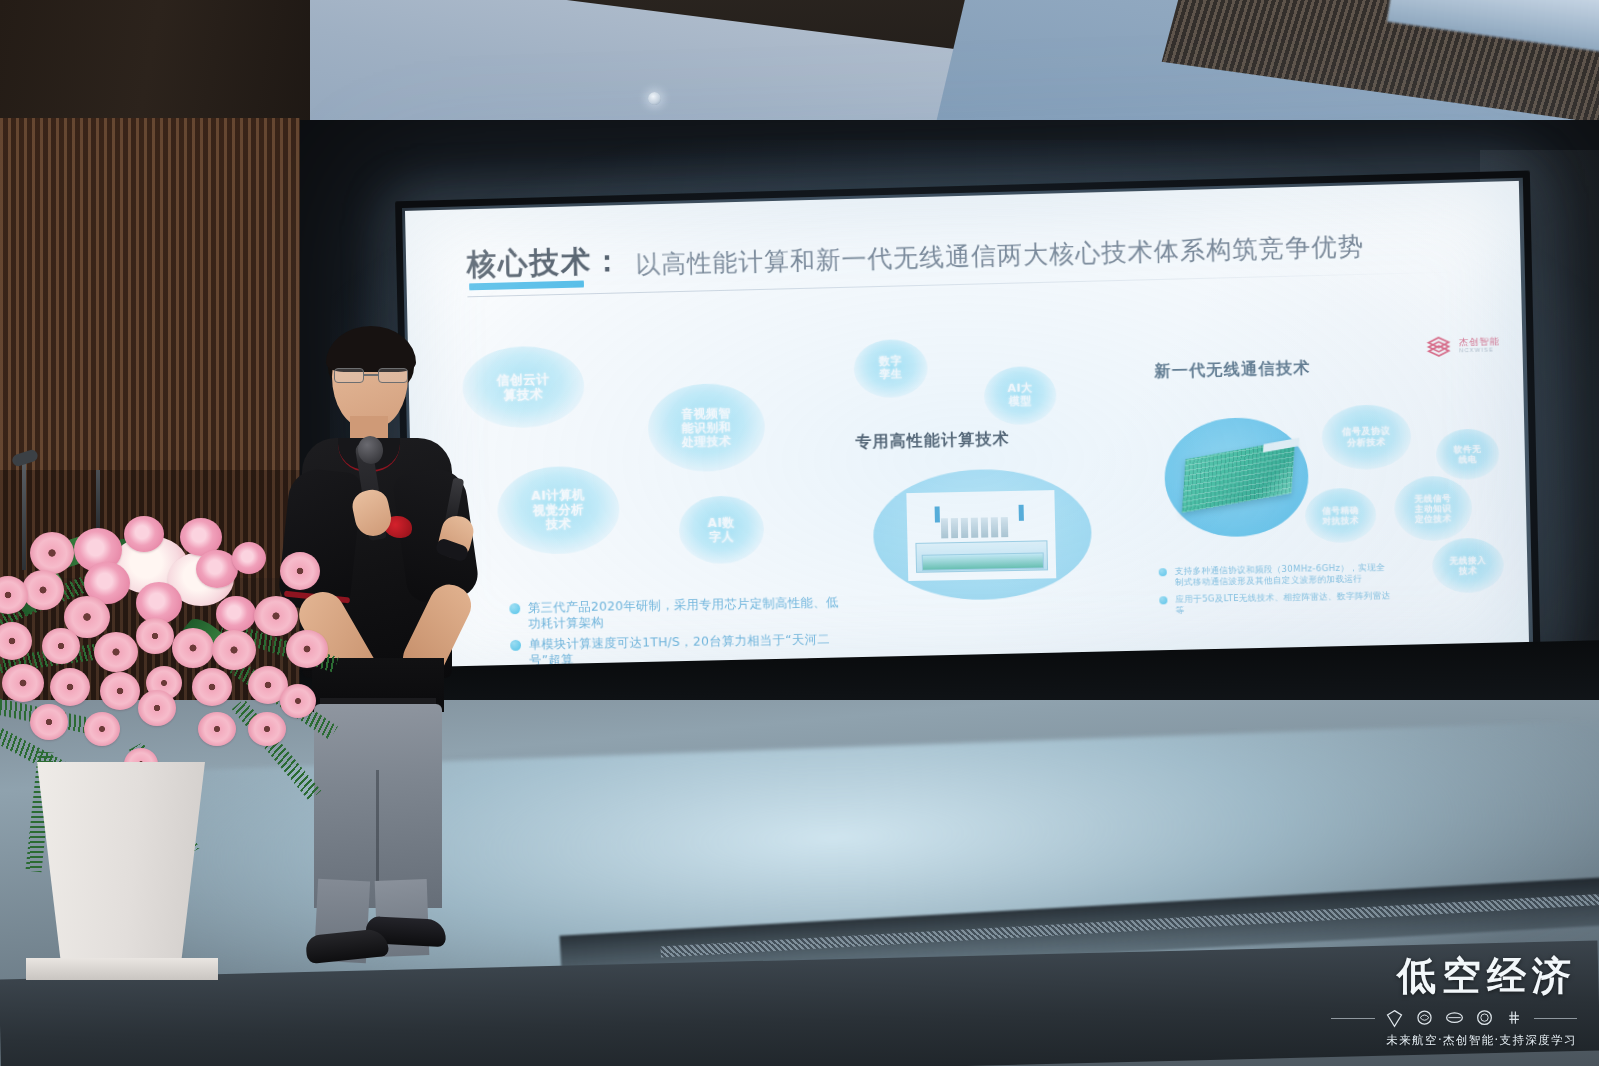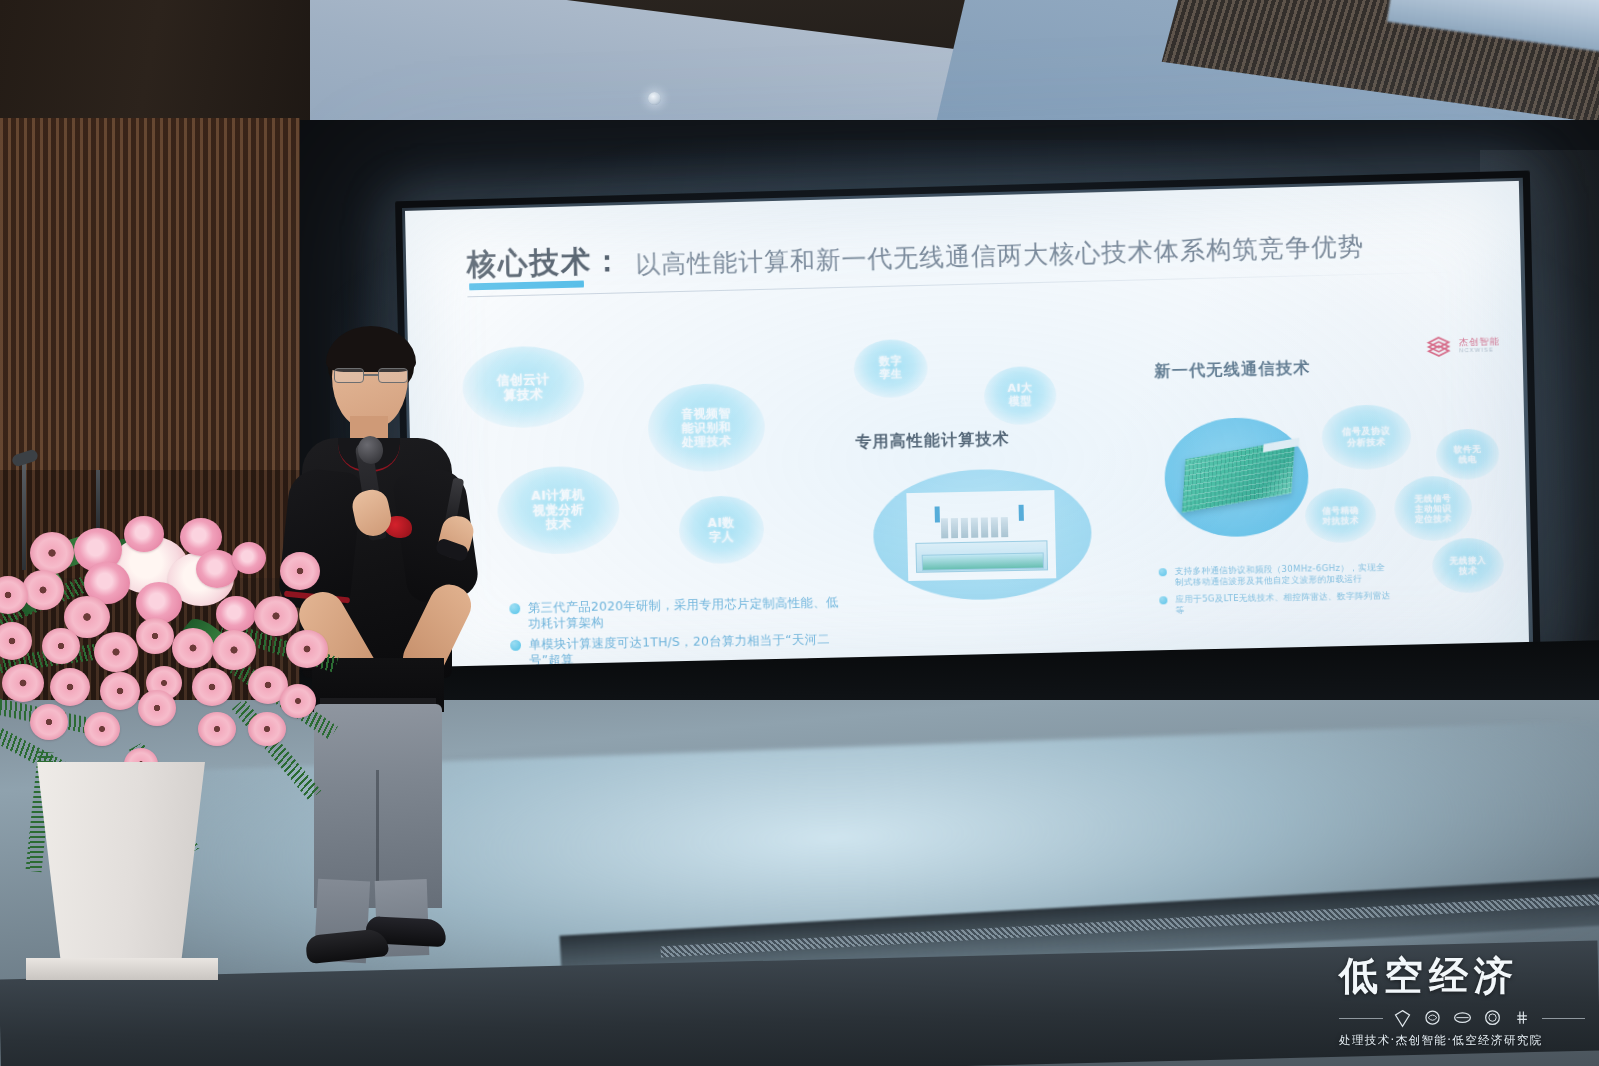--- a/index.html
+++ b/index.html
@@ -361,21 +361,21 @@
   .mic-stand-head{
     position:absolute; left:12px; top:452px; width:26px; height:12px;
     background:#3b4045; border-radius:6px; transform:rotate(-18deg);
   }
   .mic-stand2{
     position:absolute; left:96px; top:470px; width:4px; height:70px;
     background:linear-gradient(180deg,#4b5055,#23272b);
   }
 
   
-  .watermark{ position:absolute; right:14px; bottom:18px; width:246px; text-align:left;
+  .watermark{ position:absolute; right:22px; bottom:18px; width:246px; text-align:right;
               text-shadow:0 1px 4px rgba(0,0,0,.55); }
   .wm-title{
     font-size:39px; color:#f2f7fa; letter-spacing:6px; font-weight:bold;
     font-family:"DejaVu Serif","Liberation Serif",serif;
   }
   .wm-logos{ display:flex; align-items:center; justify-content:center; gap:9px; margin-top:5px; }
   .wm-line{ flex:1; height:1px; background:rgba(230,240,248,.55); }
   .wm-badge{ width:21px; height:21px; opacity:.92; }
   .wm-sub{ font-size:11.5px; color:#e8f1f7; letter-spacing:1.4px; margin-top:4px;
            font-family:"DejaVu Sans","Liberation Sans",sans-serif; }
@@ -684,16 +684,16 @@
       </svg>
       <svg class="wm-badge" viewBox="0 0 24 24">
         <circle cx="12" cy="11" r="7.8" fill="none" stroke="#eef5fa" stroke-width="1.4"></circle>
         <circle cx="12" cy="11" r="4.2" fill="none" stroke="#eef5fa" stroke-width="1.1"></circle>
       </svg>
       <svg class="wm-badge" viewBox="0 0 24 24">
         <path d="M9 4 L9 18 M13 4 L13 18 M6 9 H17 M6 13 H17" stroke="#eef5fa" stroke-width="1.3" fill="none"></path>
       </svg>
       <div class="wm-line"></div>
     </div>
-    <div class="wm-sub">处理技术·杰创智能·低空经济研究院</div>
+    <div class="wm-sub">未来航空·杰创智能·支持深度学习</div>
   </div>
 
 </div>
 
 </body></html>

